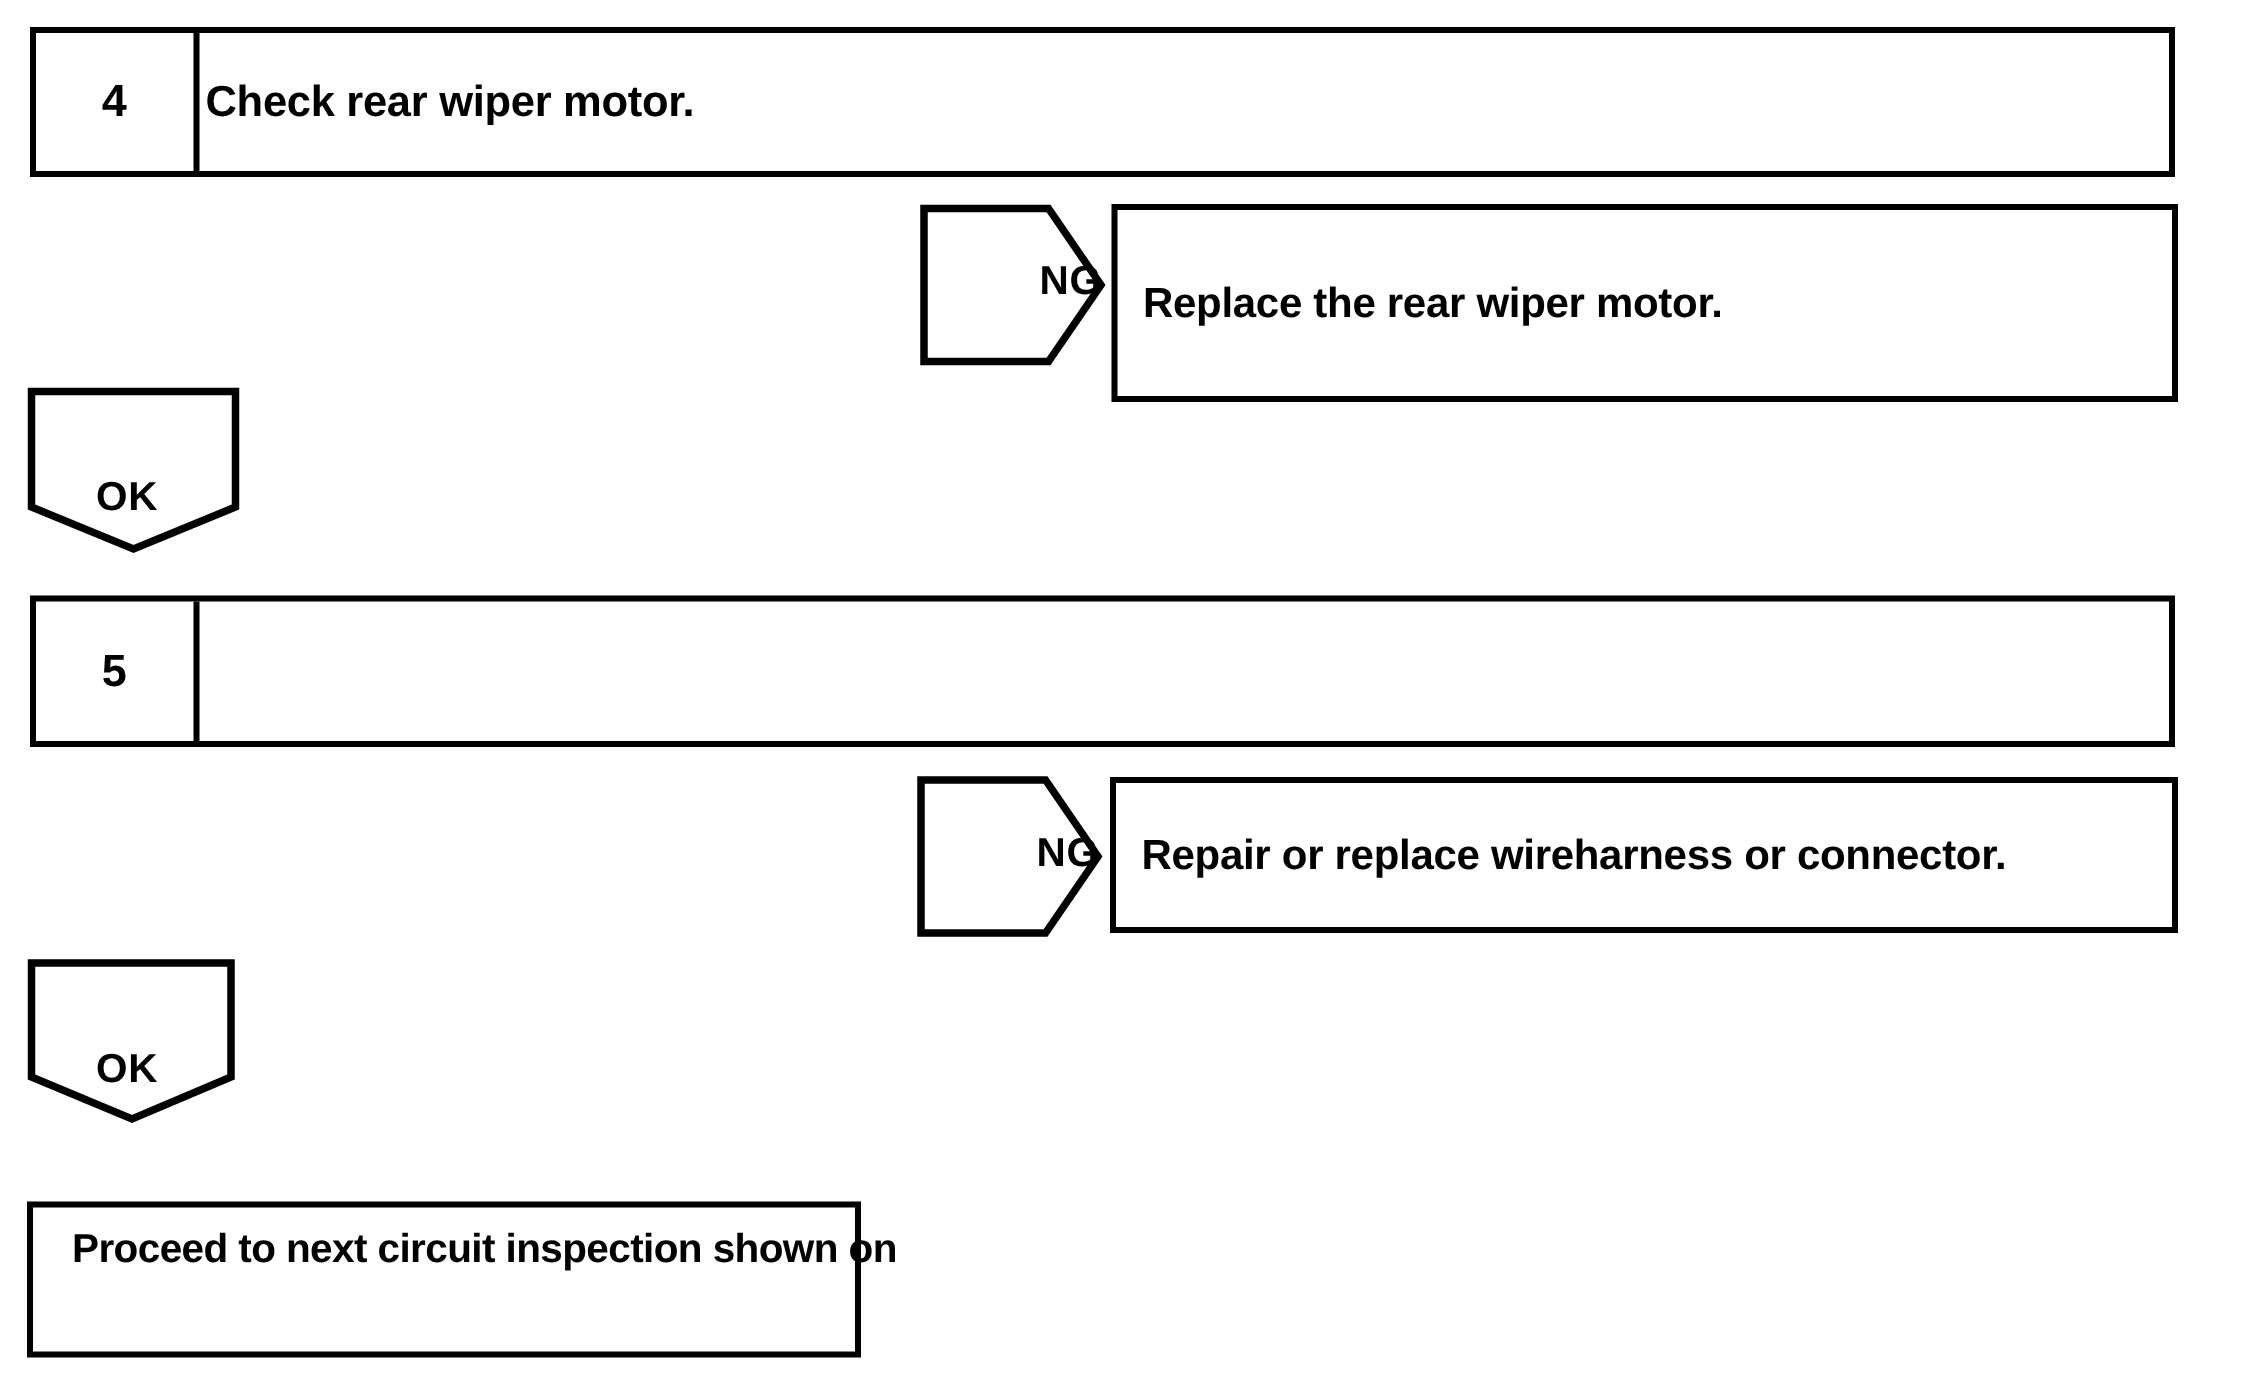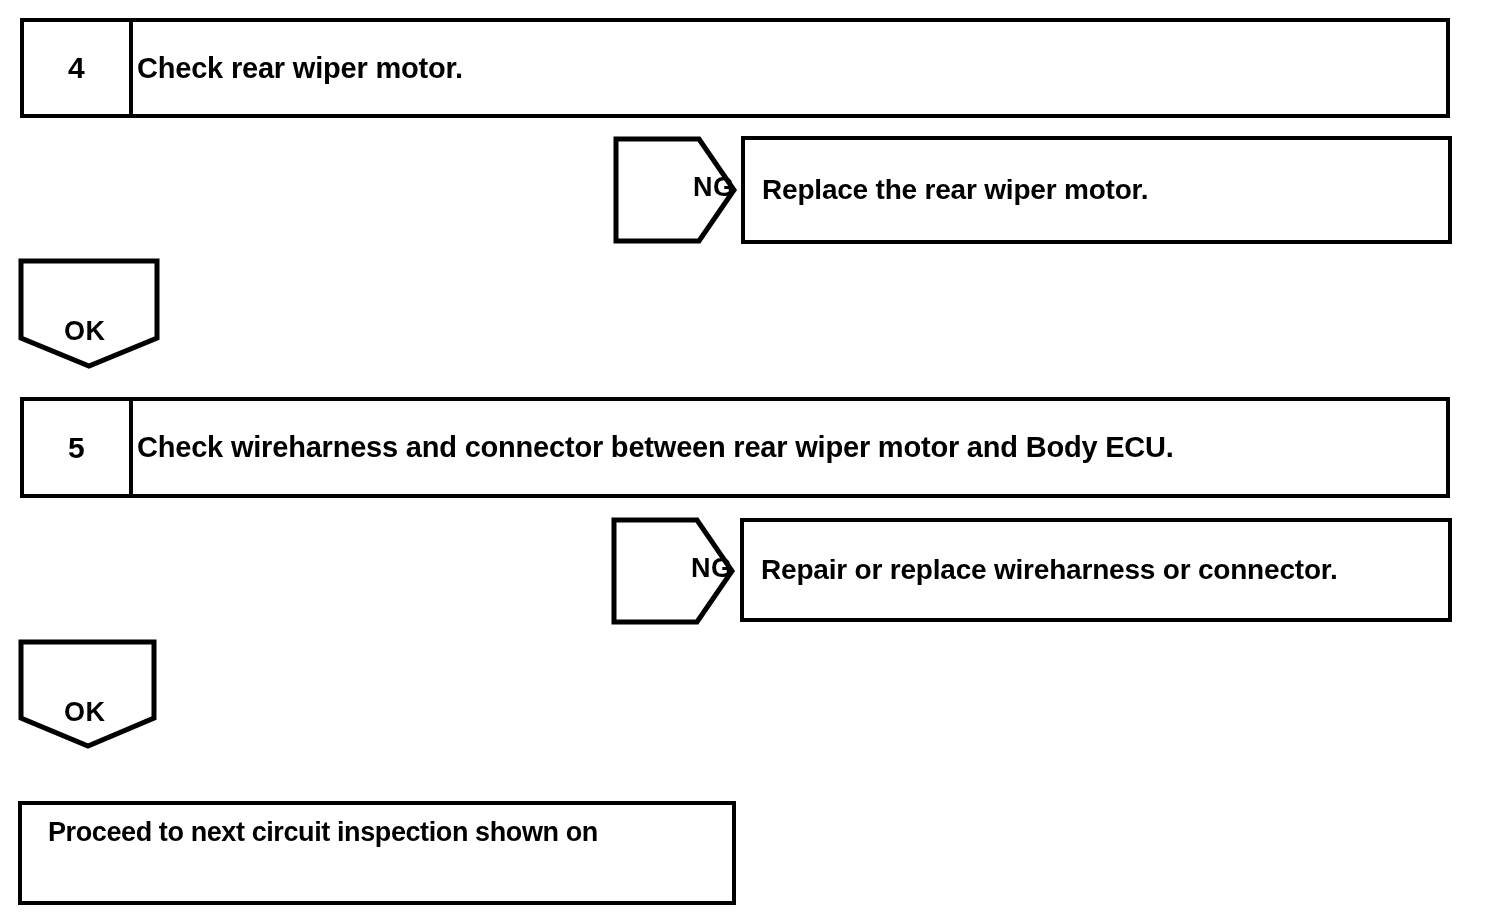--- a/index.html
+++ b/index.html
@@ -130,51 +130,50 @@
     <div class="step-text">Check rear wiper motor.</div>
   </div>
 
   <div class="connector conn-ng" style="left:613px; top:136px; width:124px; height:108px;">
     <svg width="124" height="108" viewBox="0 0 124 108" aria-hidden="true">
       <polygon class="plate" points="3,3 86,3 121,54 86,105 3,105"></polygon>
     </svg>
     <span class="conn-label">NG</span>
   </div>
 
-  <div class="result-box" style="left:741px; top:136px; width:711px; height:108px;">
+  <div class="result-box" style="left:741px; top:136px; width:711px; height:132px;">
     <span>Replace the rear wiper motor.</span>
   </div>
 
   <div class="connector conn-ok" style="left:18px; top:258px; width:142px; height:112px;">
     <svg width="142" height="112" viewBox="0 0 142 112" aria-hidden="true">
       <polygon class="plate" points="3,3 139,3 139,80 71,108 3,80"></polygon>
     </svg>
     <span class="conn-label">OK</span>
   </div>
 
   <div class="step-box" style="left:20px; top:397px; width:1430px; height:101px;">
     <div class="step-num">5</div>
-    <div class="step-text">Check wireharness and connector between rear wiper motor and Body ECU.</div>
   </div>
 
   <div class="connector conn-ng" style="left:611px; top:517px; width:124px; height:108px;">
     <svg width="124" height="108" viewBox="0 0 124 108" aria-hidden="true">
       <polygon class="plate" points="3,3 86,3 121,54 86,105 3,105"></polygon>
     </svg>
     <span class="conn-label">NG</span>
   </div>
 
   <div class="result-box" style="left:740px; top:518px; width:712px; height:104px;">
     <span>Repair or replace wireharness or connector.</span>
   </div>
 
   <div class="connector conn-ok" style="left:18px; top:639px; width:140px; height:112px;">
     <svg width="140" height="112" viewBox="0 0 140 112" aria-hidden="true">
       <polygon class="plate" points="3,3 136,3 136,79 70,107 3,79"></polygon>
     </svg>
     <span class="conn-label">OK</span>
   </div>
 
-  <div class="terminal-box" style="left:18px; top:801px; width:718px; height:104px;">
+  <div class="terminal-box" style="left:18px; top:801px; width:556px; height:104px;">
     <span class="tline">Proceed to next circuit inspection shown on</span>
   </div>
 
 </div>
 
 </body></html>

